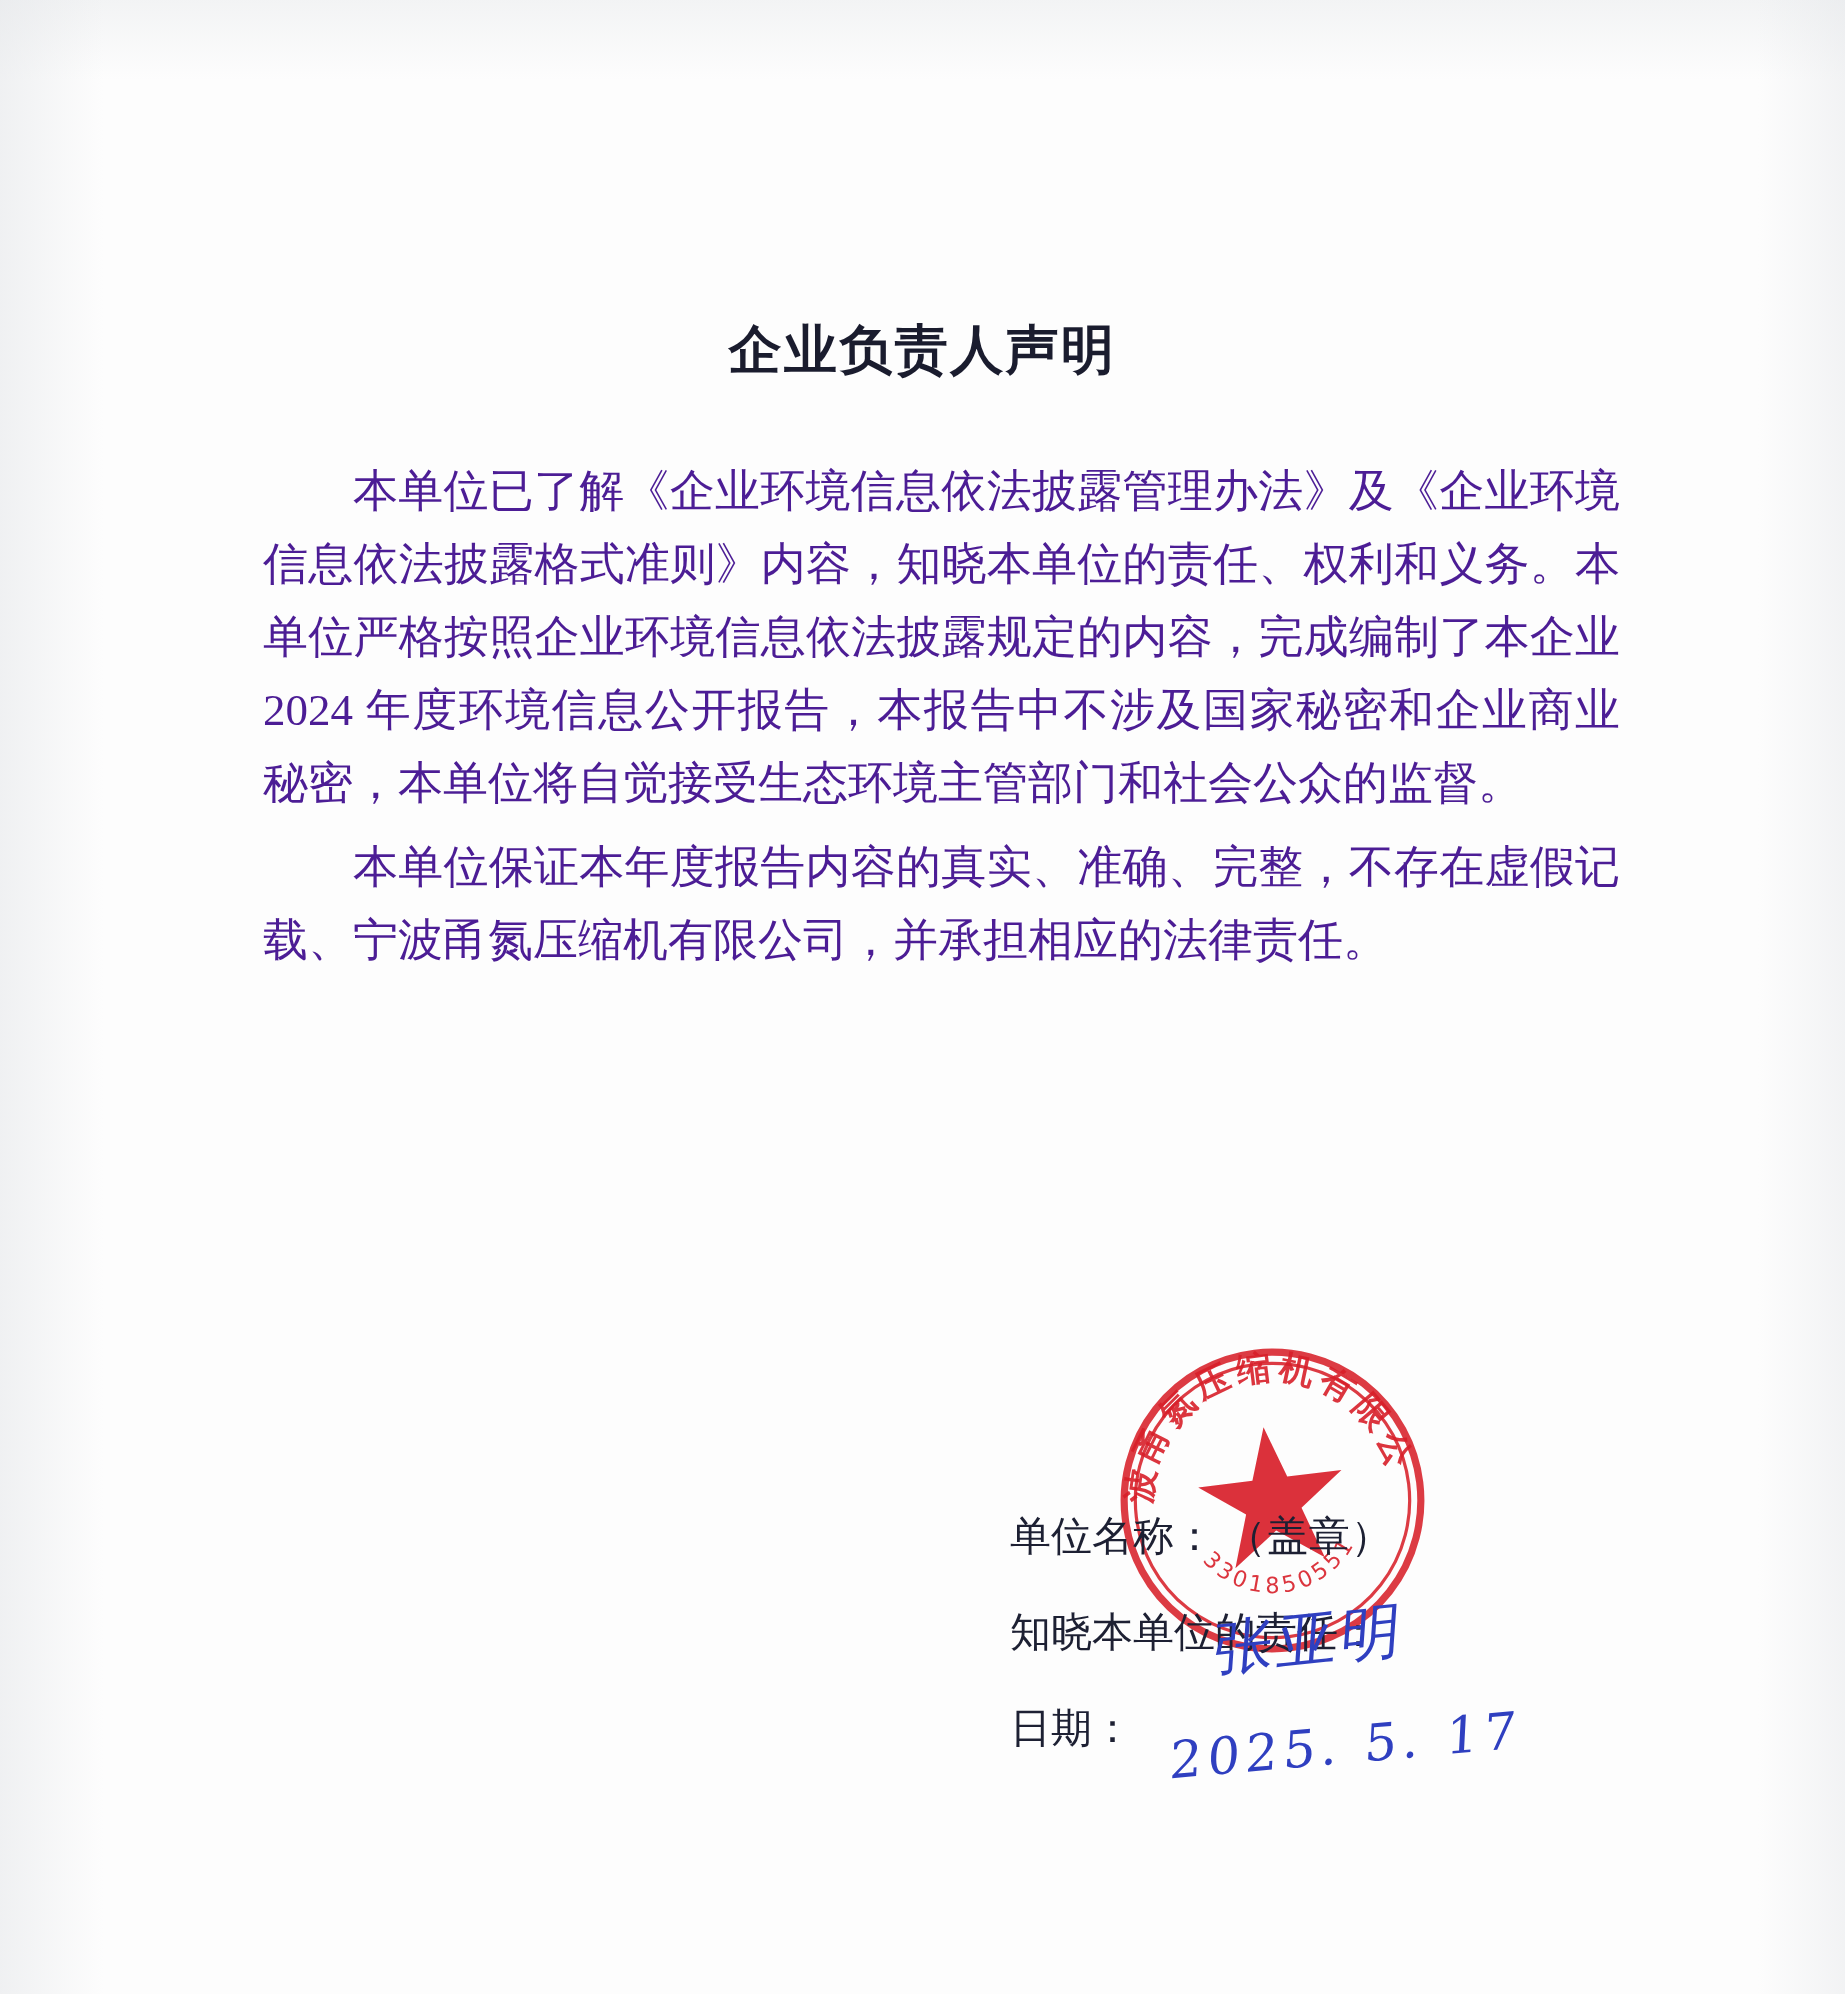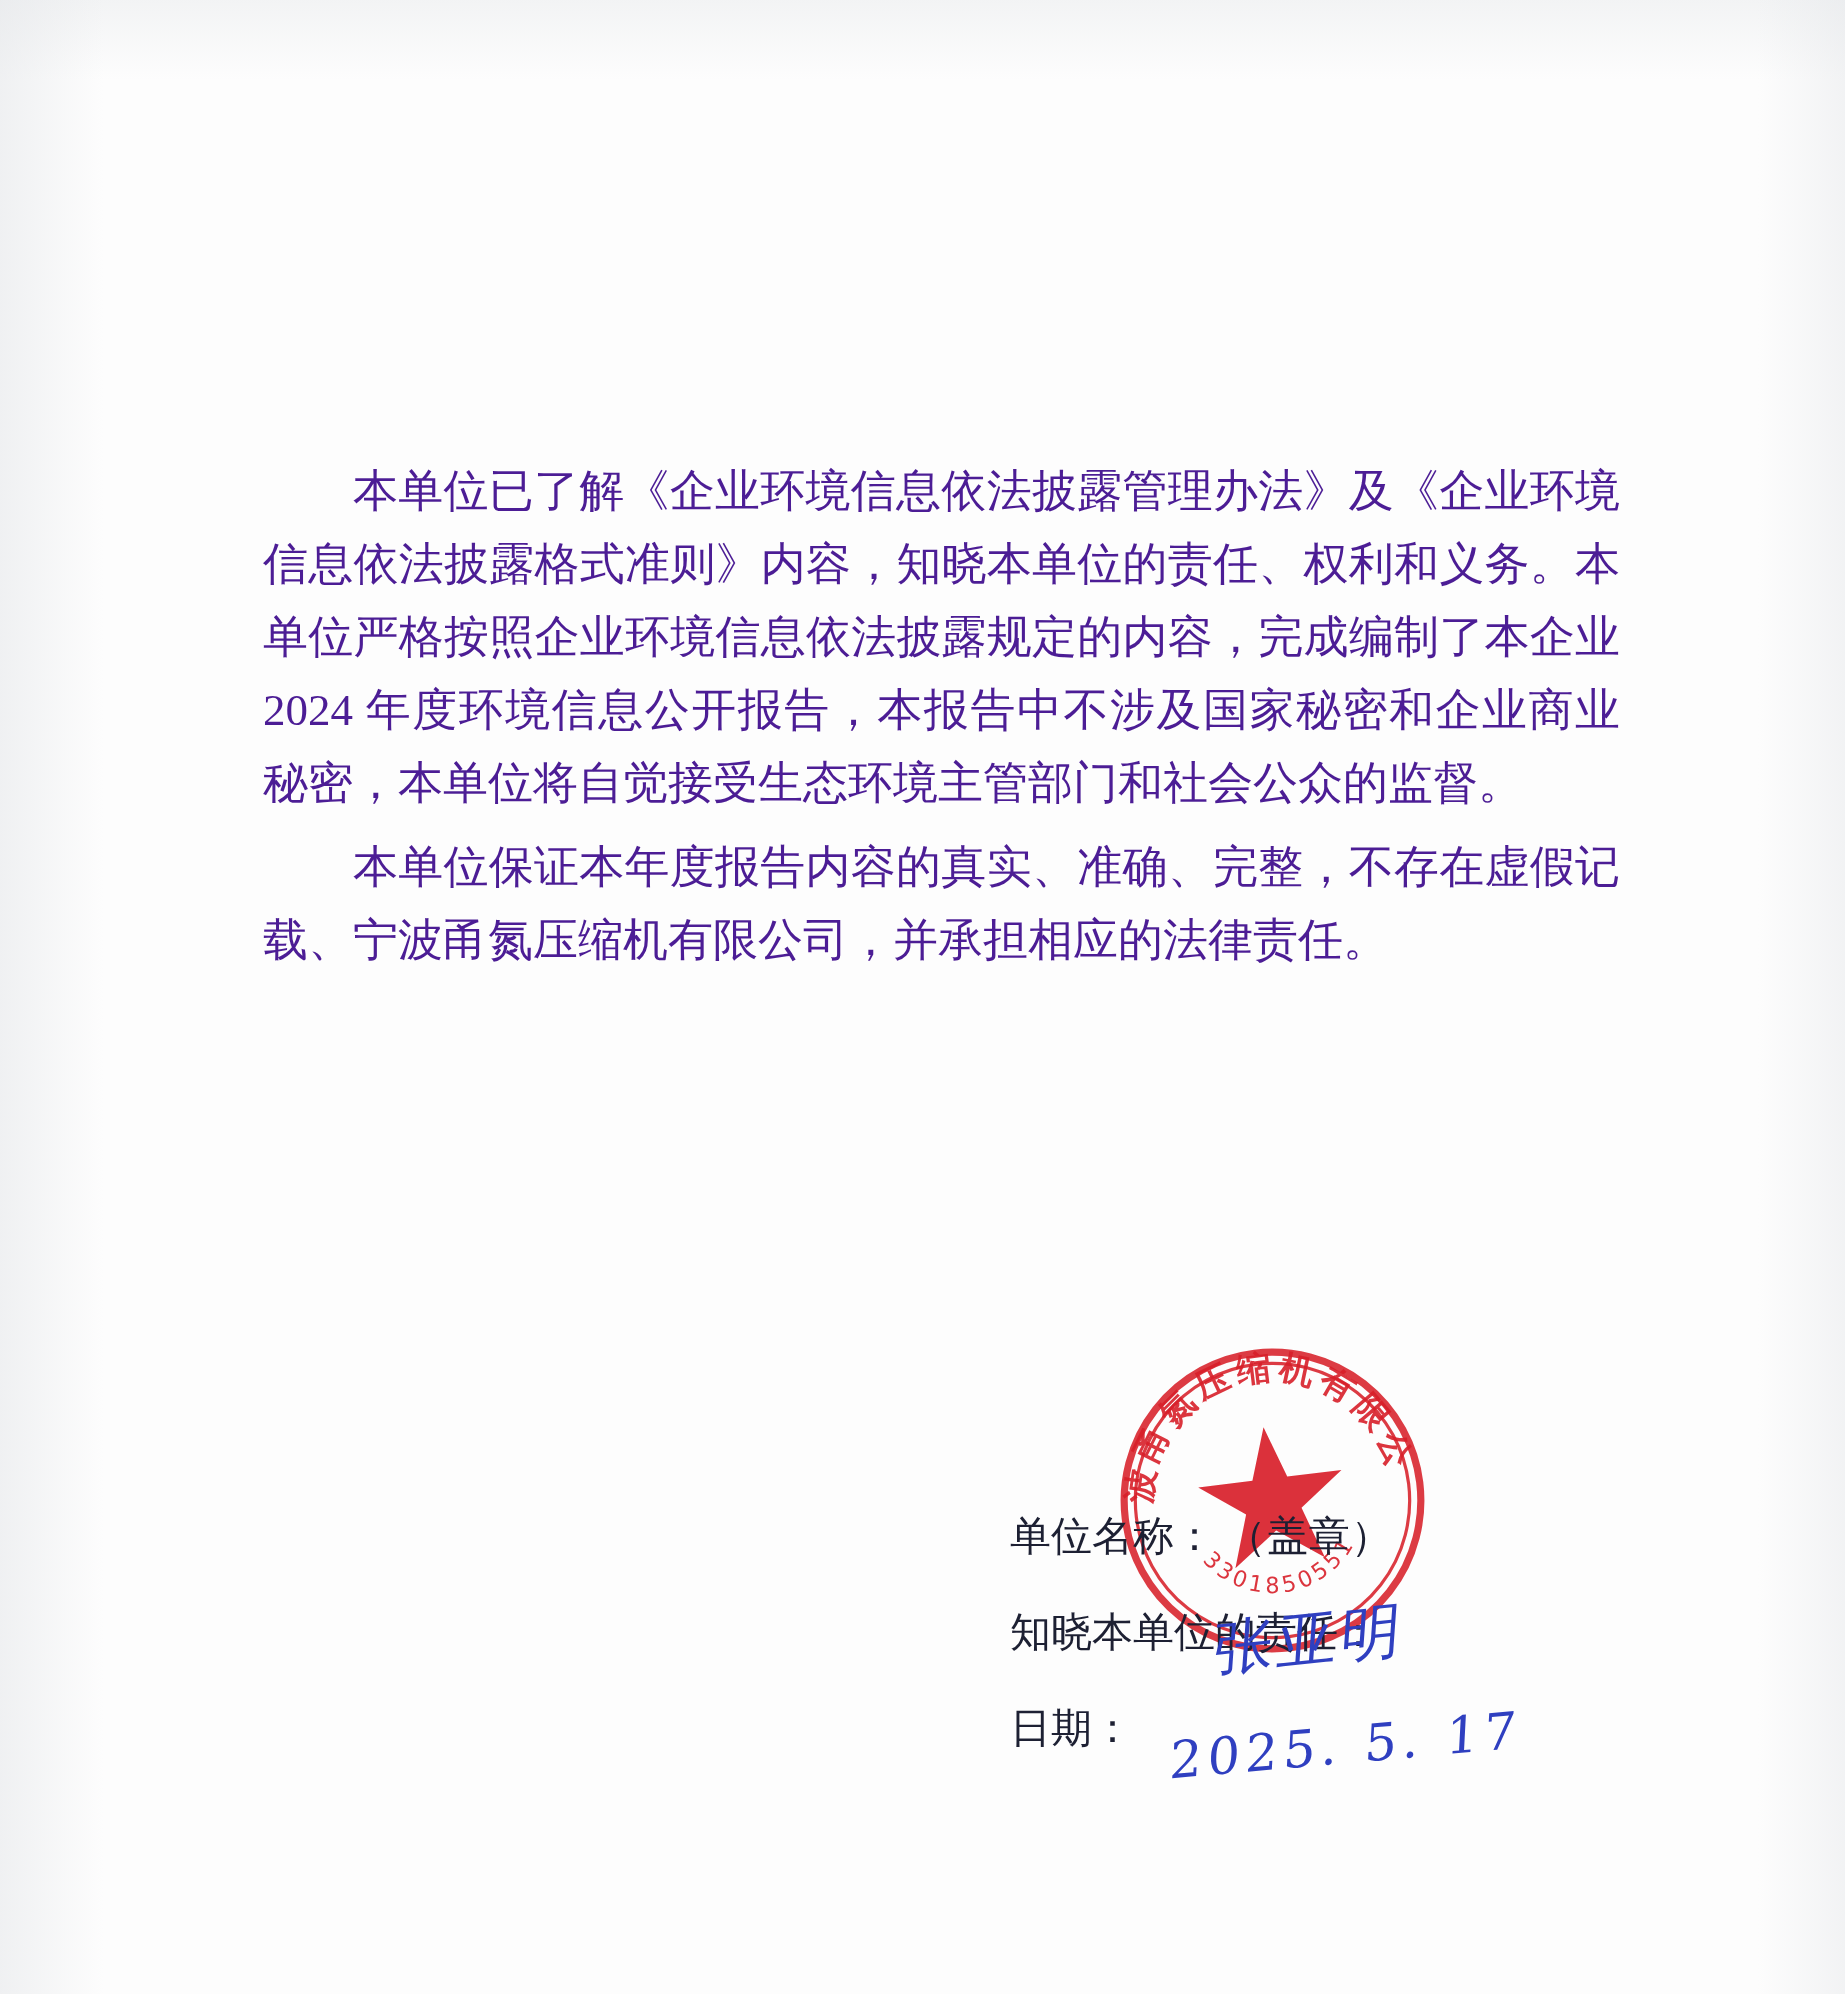--- a/index.html
+++ b/index.html
@@ -114,20 +114,21 @@
     letter-spacing: 5.6px;
     font-family: "DejaVu Serif", serif;
   }
 </style>
 </head>
 <body>
 
 <div class="page">
   <div class="scan-shade"></div>
 
+  <div class="doc-title">企业负责人声明</div>
 
   <div class="body-block">
     <p class="para">本单位已了解《企业环境信息依法披露管理办法》及《企业环境信息依法披露格式准则》内容，知晓本单位的责任、权利和义务。本单位严格按照企业环境信息依法披露规定的内容，完成编制了本企业 2024 年度环境信息公开报告，本报告中不涉及国家秘密和企业商业秘密，本单位将自觉接受生态环境主管部门和社会公众的监督。</p>
     <p class="para second">本单位保证本年度报告内容的真实、准确、完整，不存在虚假记载、宁波甬氮压缩机有限公司，并承担相应的法律责任。</p>
   </div>
 
   <div class="seal">
     <svg width="319" height="319" viewBox="0 0 800 800" xmlns="http://www.w3.org/2000/svg">
       <g fill="none" stroke="#d8202a" stroke-width="18" opacity="0.88">
         <circle cx="400" cy="400" r="372"></circle>

